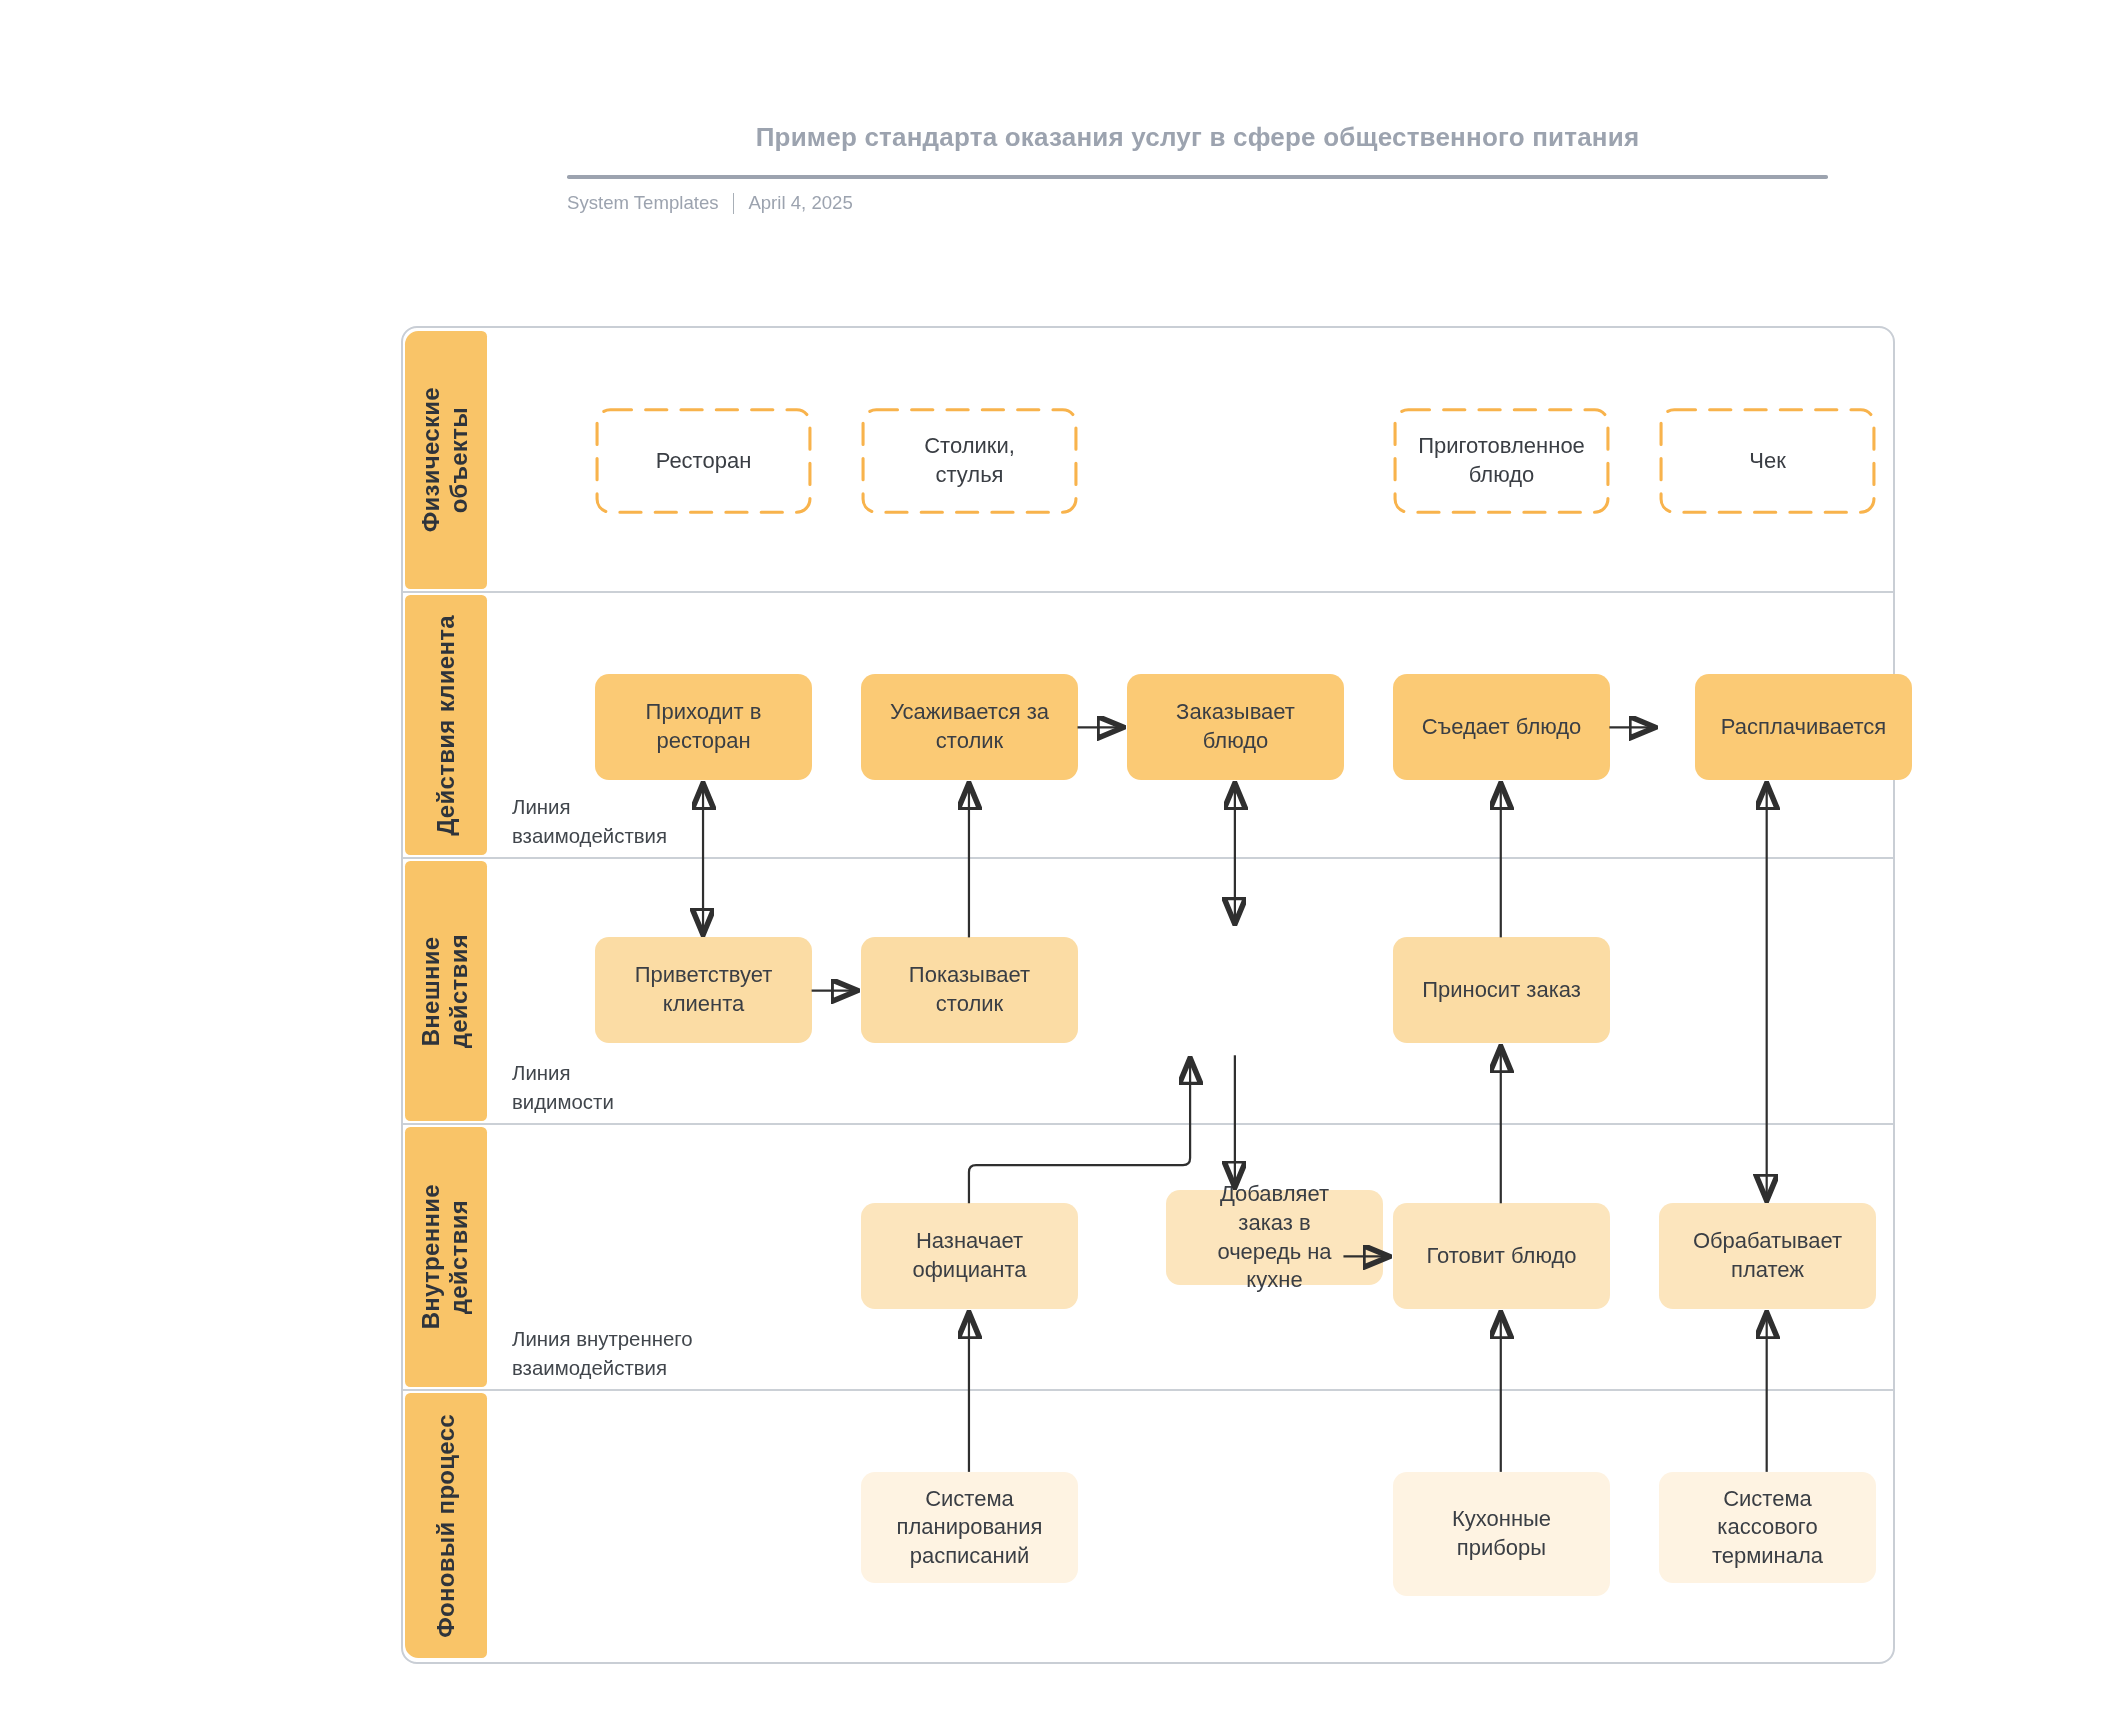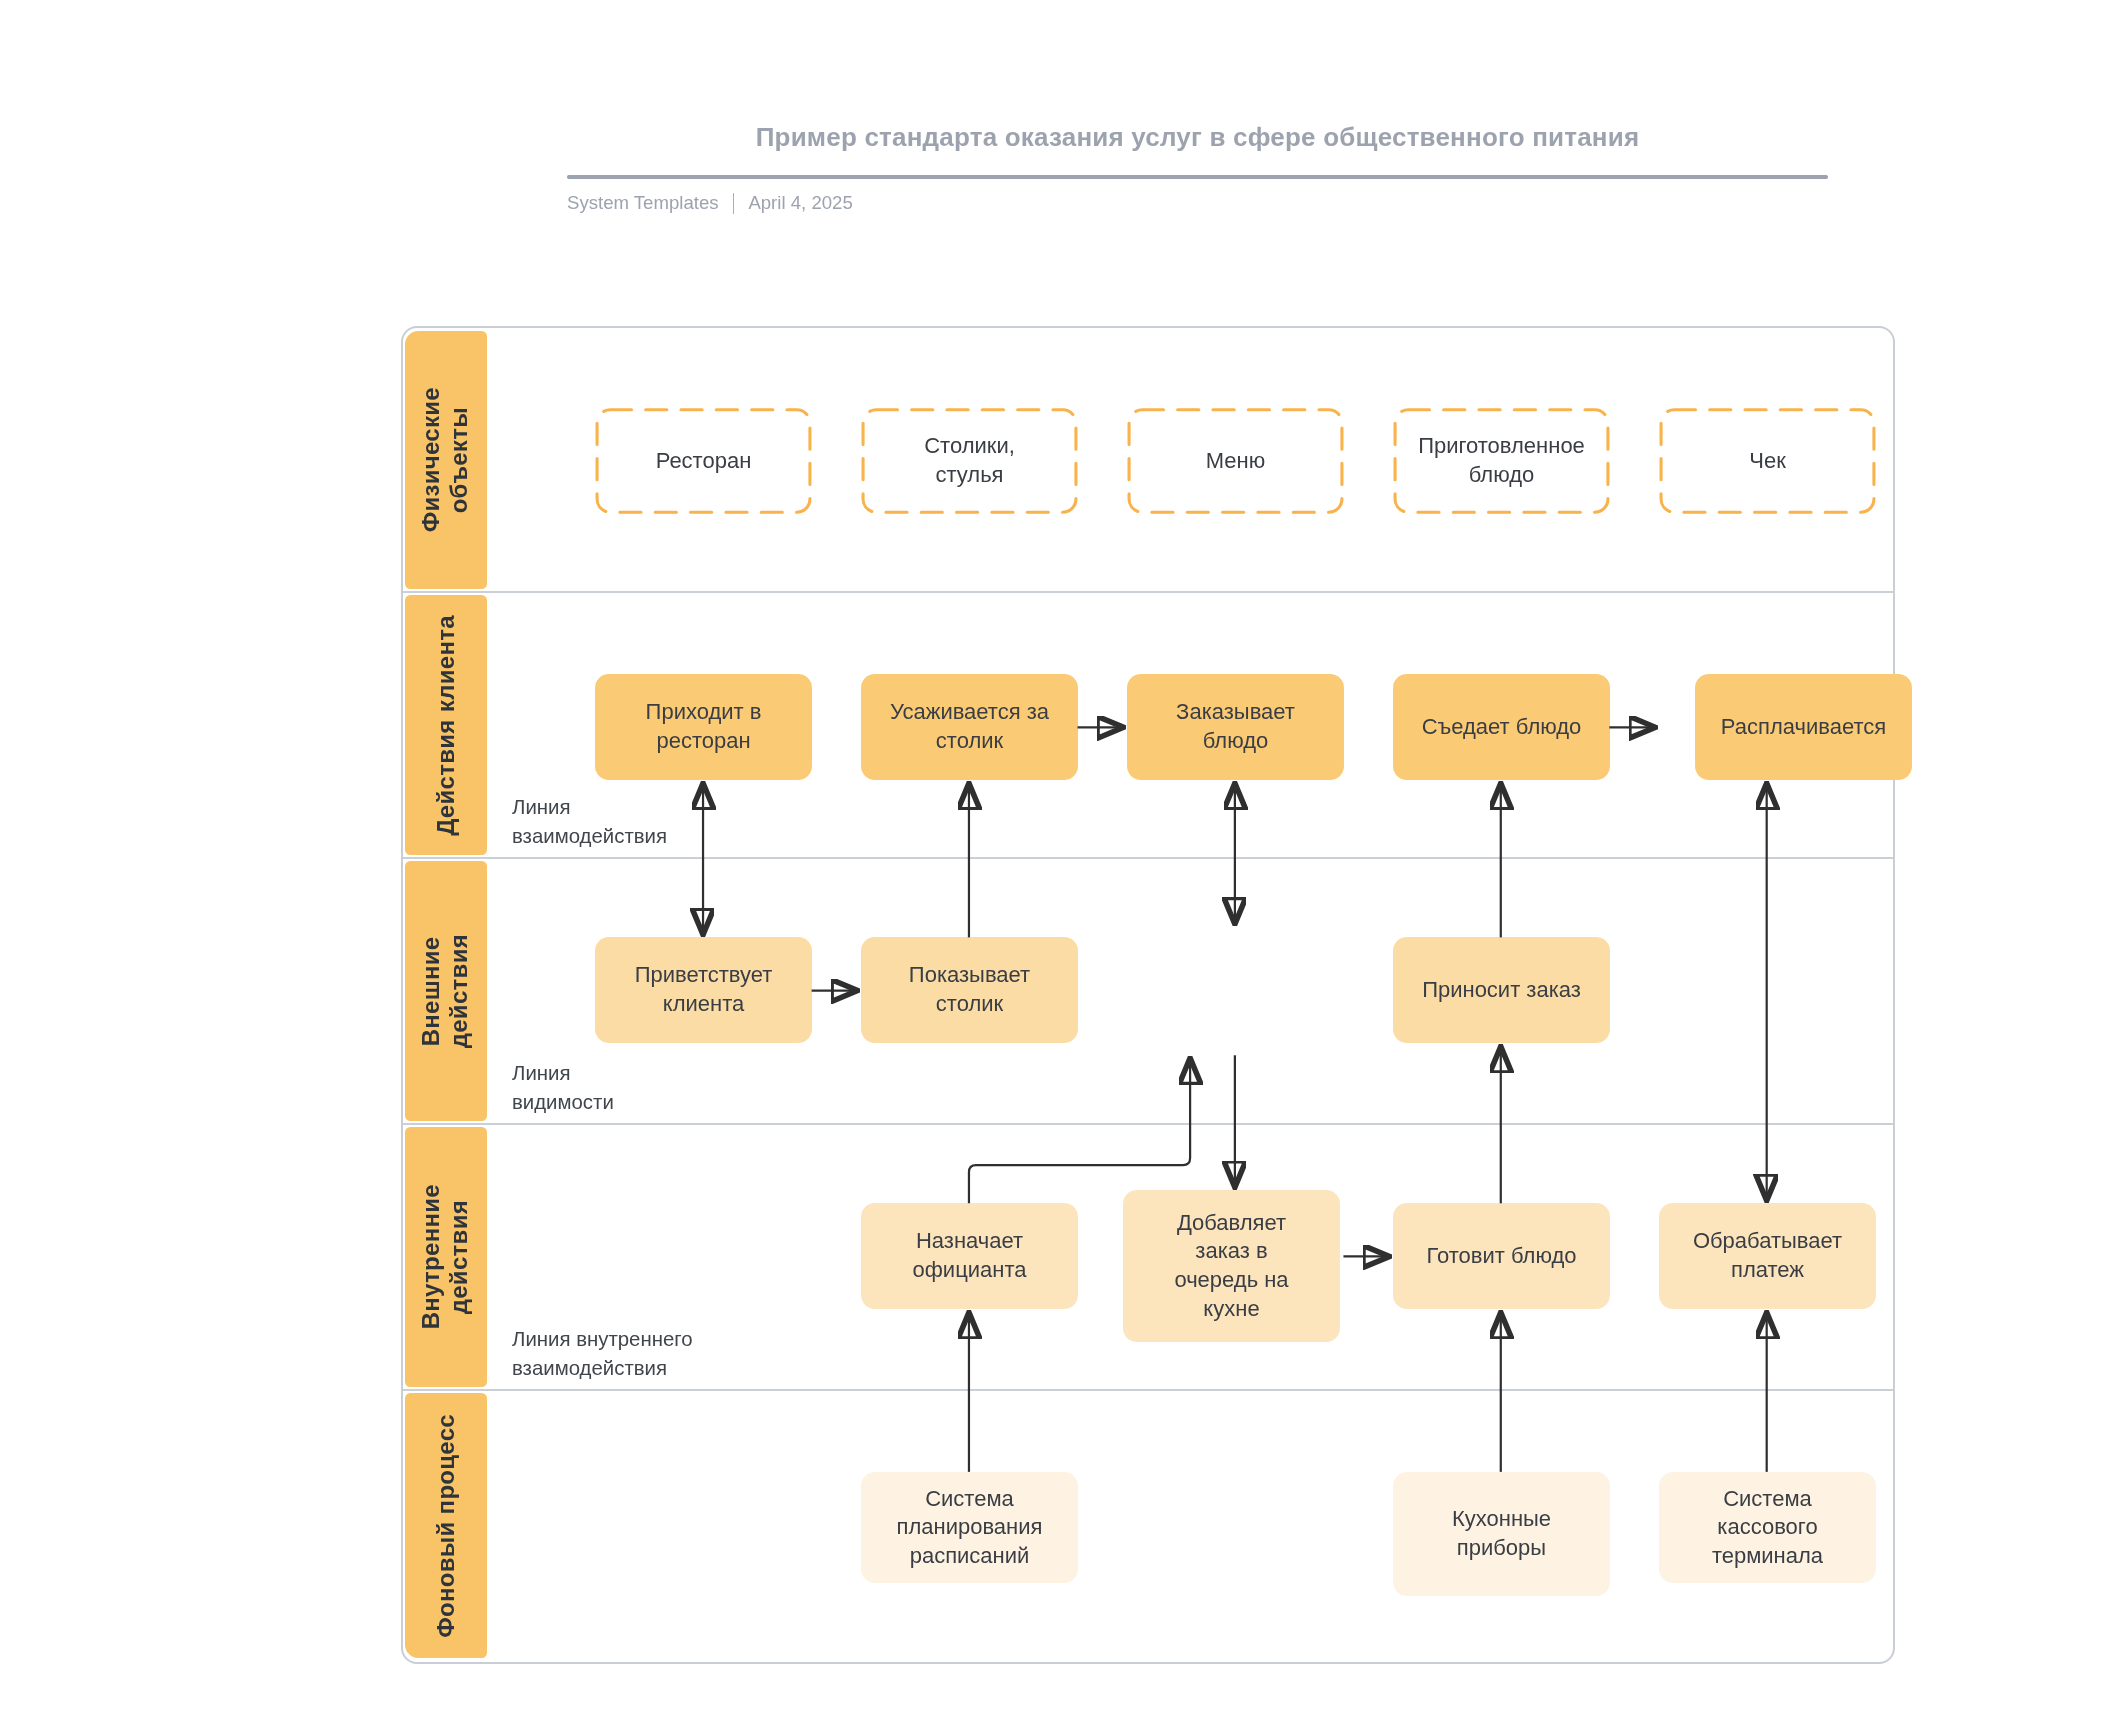--- a/index.html
+++ b/index.html
@@ -114,26 +114,20 @@
         </svg>
       <span class="nlabel">Ресторан</span>
     </div>
     <div class="node dashedbox" style="left:458px;top:80px;height:106px">
       <svg class="dash" width="217" height="106" viewBox="0 0 245 120">
           <rect x="2" y="2" width="241" height="116" rx="15" ry="15" fill="none" stroke="#F8B34C" stroke-width="3.5" stroke-dasharray="24 16" stroke-linecap="round"></rect>
         </svg>
       <span class="nlabel">Столики,
 стулья</span>
     </div>
-    <div class="node dashedbox" style="left:724px;top:80px;height:106px">
-      <svg class="dash" width="217" height="106" viewBox="0 0 245 120">
-          <rect x="2" y="2" width="241" height="116" rx="15" ry="15" fill="none" stroke="#F8B34C" stroke-width="3.5" stroke-dasharray="24 16" stroke-linecap="round"></rect>
-        </svg>
-      <span class="nlabel">Меню</span>
-    </div>
     <div class="node dashedbox" style="left:990px;top:80px;height:106px">
       <svg class="dash" width="217" height="106" viewBox="0 0 245 120">
           <rect x="2" y="2" width="241" height="116" rx="15" ry="15" fill="none" stroke="#F8B34C" stroke-width="3.5" stroke-dasharray="24 16" stroke-linecap="round"></rect>
         </svg>
       <span class="nlabel">Приготовленное
 блюдо</span>
     </div>
     <div class="node dashedbox" style="left:1256px;top:80px;height:106px">
       <svg class="dash" width="217" height="106" viewBox="0 0 245 120">
           <rect x="2" y="2" width="241" height="116" rx="15" ry="15" fill="none" stroke="#F8B34C" stroke-width="3.5" stroke-dasharray="24 16" stroke-linecap="round"></rect>
@@ -169,21 +163,21 @@
 столик</span>
     </div>
     <div class="node r3" style="left:990px;top:609px;height:106px">
       <span class="nlabel">Приносит заказ</span>
     </div>
 
     <div class="node r4" style="left:458px;top:875px;height:106px">
       <span class="nlabel">Назначает
 официанта</span>
     </div>
-    <div class="node r4" style="left:720px;top:862px;height:152px">
+    <div class="node r4" style="left:763px;top:862px;height:95px">
       <span class="nlabel">Добавляет
 заказ в
 очередь на
 кухне</span>
     </div>
     <div class="node r4" style="left:990px;top:875px;height:106px">
       <span class="nlabel">Готовит блюдо</span>
     </div>
     <div class="node r4" style="left:1256px;top:875px;height:106px">
       <span class="nlabel">Обрабатывает

